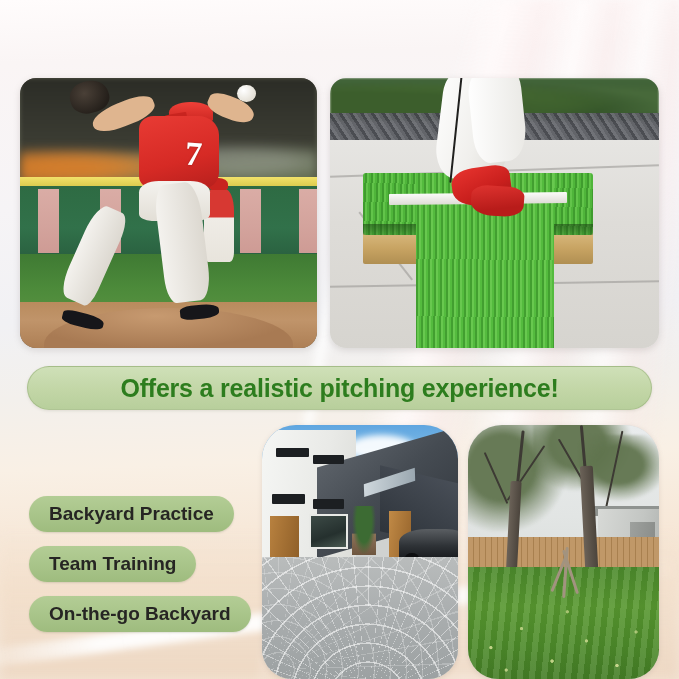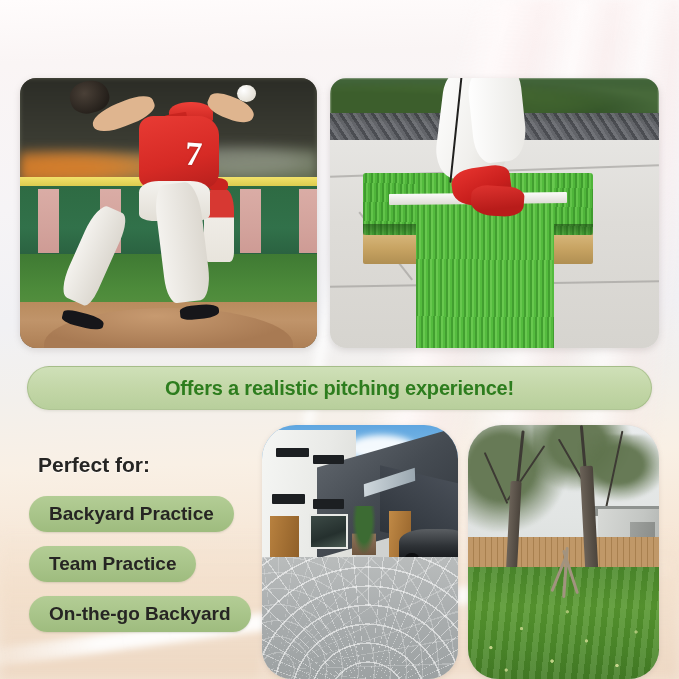--- a/index.html
+++ b/index.html
@@ -343,21 +343,21 @@
     height: 44px;
     border-radius: 22px;
     background: linear-gradient(180deg, #cfe0b8 0%, #c2d6a6 55%, #b8cf9c 100%);
     border: 1px solid rgba(150,175,120,.55);
     display: flex;
     align-items: center;
     justify-content: center;
     box-shadow: 0 1px 3px rgba(120,130,100,.18);
   }
   .banner-text {
-    font-size: 20px;
+    font-size: 25px;
     font-weight: bold;
     color: #2d7d1e;
     letter-spacing: -0.2px;
     white-space: nowrap;
   }
 
   
   .perfect-for {
     position: absolute;
     left: 38px;
@@ -634,25 +634,24 @@
         <div class="cleat-red2"></div>
       </div>
     </div>
 
   </div>
 
   <div class="banner">
     <span class="banner-text">Offers a realistic pitching experience!</span>
   </div>
 
-  <div class="perfect-for">Perfect for:</div>
 
   <div class="tag-list">
     <span class="tag">Backyard Practice</span>
-    <span class="tag">Team Practice</span>
+    <span class="tag">Team Training</span>
     <span class="tag">On-the-go Backyard</span>
   </div>
 
   <div class="photo-bottom card-driveway">
     <div class="ph3">
       <div class="sky"></div>
       <div class="cloud c1"></div>
       <div class="cloud c2"></div>
       <div class="cloud c3"></div>
       <div class="house-wall"></div>

